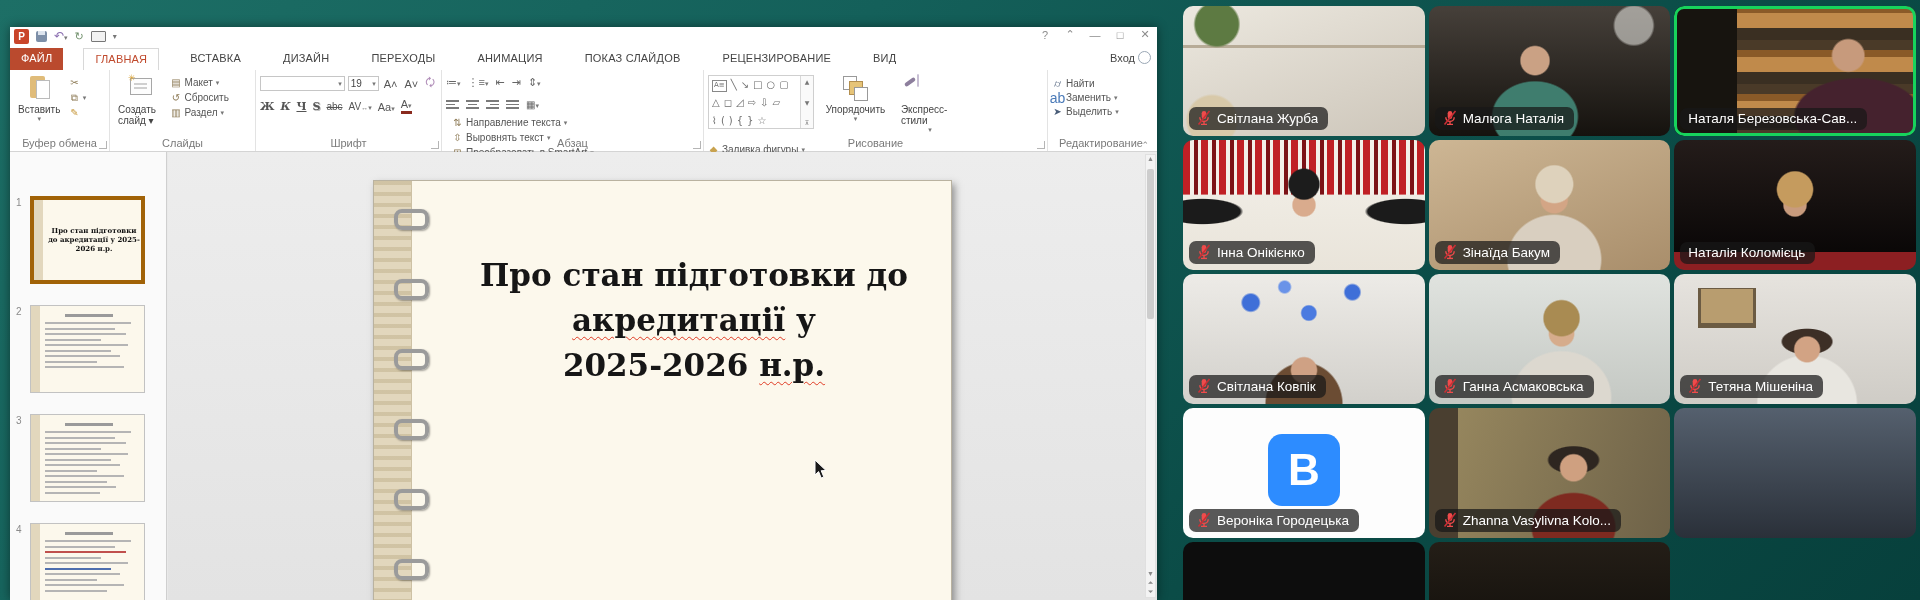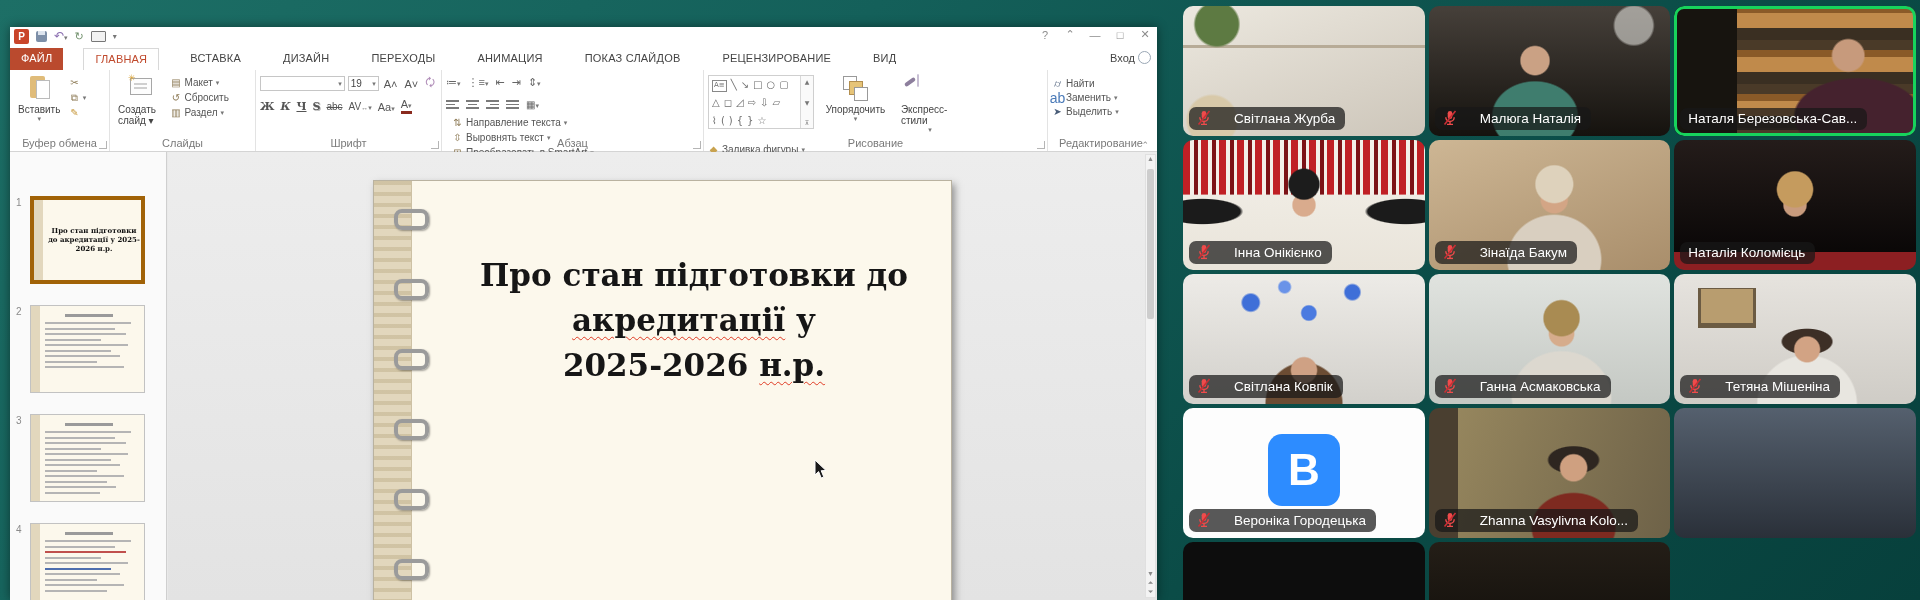--- a/index.html
+++ b/index.html
@@ -120,21 +120,21 @@
            font-size:7px;color:#8a8a8a;text-align:center;box-sizing:border-box;}
   .vthumb{position:absolute;left:1px;top:14px;width:7px;height:150px;background:#cdcdcd;border-radius:2px;}
   .vsb-bot{position:absolute;bottom:1px;left:0;width:100%;line-height:9px;}
   .ribcollapse{position:absolute;right:8px;top:113px;font-size:9px;color:#8a8a8a;}
   
   .meeting{position:absolute;left:1178px;top:0;width:742px;height:600px;
            display:grid;grid-template-columns:repeat(3,1fr);grid-auto-rows:130px;gap:4px;
            padding:6px 4px 0 5px;box-sizing:border-box;}
   .tile{position:relative;border-radius:10px;overflow:hidden;background:#222;}
   .tile.active{box-shadow:inset 0 0 0 3px #17d35c;}
-  .nametag{position:absolute;left:6px;bottom:6px;display:flex;align-items:center;gap:23px;
+  .nametag{position:absolute;left:6px;bottom:6px;display:flex;align-items:center;gap:6px;
            background:rgba(24,24,24,.72);border-radius:7px;padding:3px 10px 4px 8px;max-width:88%;box-sizing:border-box;}
   .nametag .nm{color:#fff;font-size:13.5px;white-space:nowrap;overflow:hidden;text-overflow:ellipsis;}
   .avatarbox{position:absolute;left:50%;top:50%;transform:translate(-50%,-54%);width:72px;height:72px;
              border-radius:14px;background:#2d8cff;color:#fff;display:flex;align-items:center;justify-content:center;
              font-size:44px;font-weight:bold;}
   .badge{position:absolute;left:58%;top:4px;width:16px;height:16px;border-radius:50%;background:#2d8cff;
          border:2px solid #eef3fa;box-sizing:border-box;}
   
   .sc1{background:
      radial-gradient(circle at 14% 14%,#5d7a42 0 9%,rgba(0,0,0,0) 10%),

